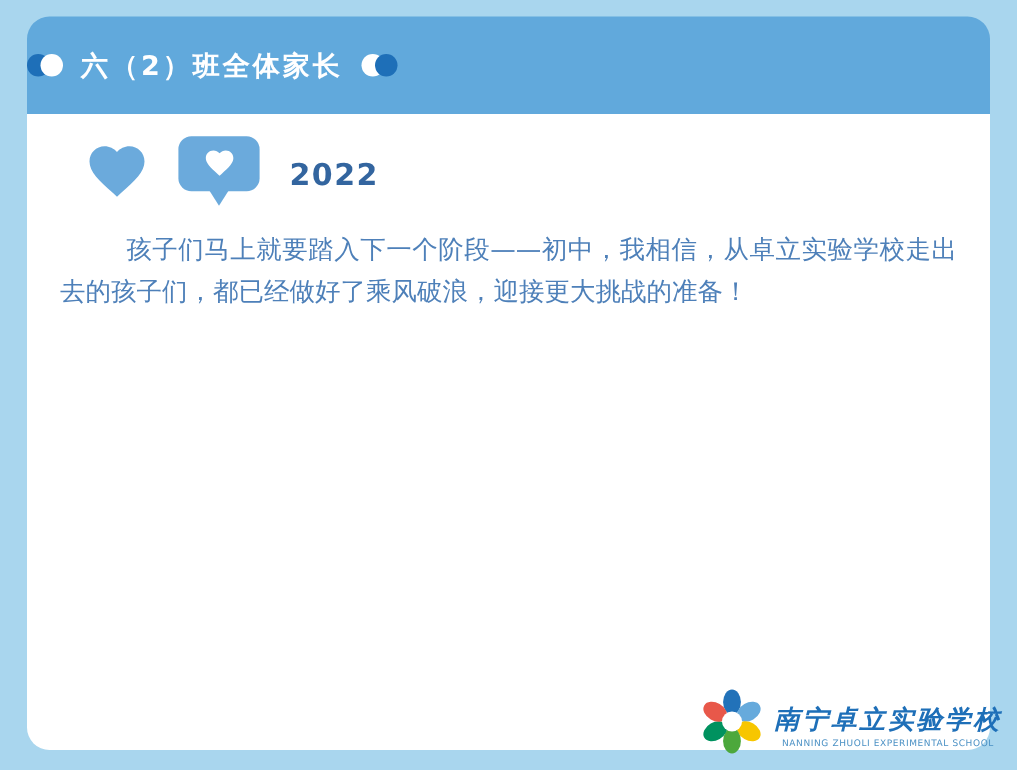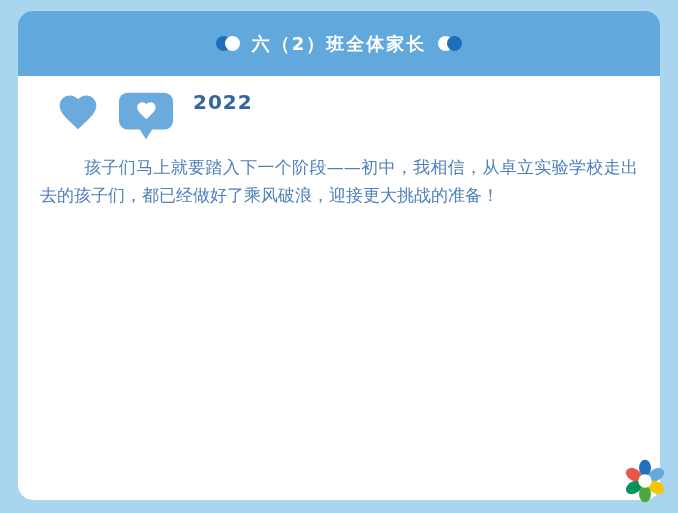--- a/index.html
+++ b/index.html
@@ -17,21 +17,20 @@
   }
   
   .header-band {
     position: absolute;
     left: 18px; top: 11px;
     width: 642px; height: 65px;
     background: #61A9DC;
     border-radius: 15px 15px 0 0;
     display: flex;
     align-items: center;
-    justify-content: center;
     gap: 12px;
   }
   .header-title {
     color: #FFFFFF;
     font-size: 18px;
     font-weight: bold;
     letter-spacing: 2px;
   }
   .dot-pair { display: flex; align-items: center; }
   .dot { width: 15px; height: 15px; border-radius: 50%; }
@@ -42,20 +41,21 @@
   
   .card {
     position: absolute;
     left: 18px; top: 76px;
     width: 642px; height: 424px;
     background: #FFFFFF;
     border-radius: 0 0 15px 15px;
   }
   .hearts-row {
     display: flex;
+    align-items: center;
     gap: 16px;
     margin: 14px 0 0 37px;
     height: 52px;
   }
   .year-label {
     color: #33659F;
     font-size: 20px;
     font-weight: bold;
     letter-spacing: 1px;
     margin-left: 2px;
@@ -142,15 +142,19 @@
           <ellipse cx="24" cy="10.5" rx="6.2" ry="8.8" fill="#2272B9"></ellipse>
           <ellipse cx="24" cy="10.5" rx="6.2" ry="8.8" fill="#66AADC" transform="rotate(60 24 24)"></ellipse>
           <ellipse cx="24" cy="10.5" rx="6.2" ry="8.8" fill="#F7C600" transform="rotate(120 24 24)"></ellipse>
           <ellipse cx="24" cy="10.5" rx="6.2" ry="8.8" fill="#4CA83C" transform="rotate(180 24 24)"></ellipse>
           <ellipse cx="24" cy="10.5" rx="6.2" ry="8.8" fill="#00925F" transform="rotate(240 24 24)"></ellipse>
           <ellipse cx="24" cy="10.5" rx="6.2" ry="8.8" fill="#E8584A" transform="rotate(300 24 24)"></ellipse>
           <circle cx="24" cy="24" r="7" fill="#FFFFFF"></circle>
         </g>
       </svg>
     </span>
+    <span class="logo-text-col">
+      <span class="logo-cn">南宁卓立实验学校</span>
+      <span class="logo-en">NANNING ZHUOLI EXPERIMENTAL SCHOOL</span>
+    </span>
   </div>
 
 </div>
 
 </body></html>

